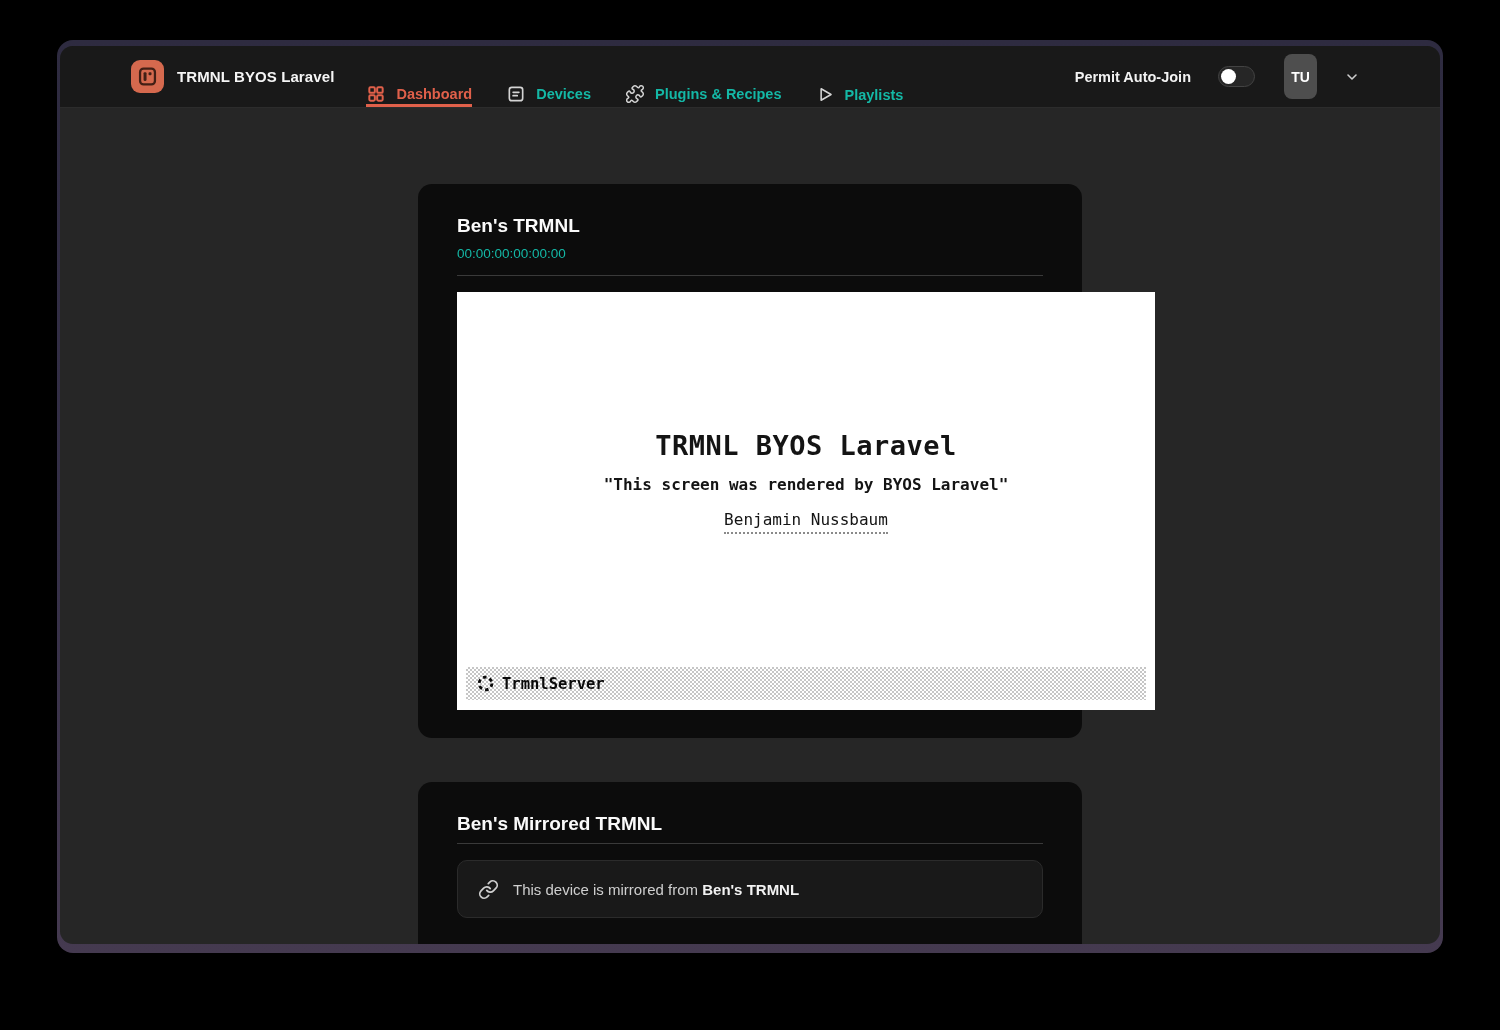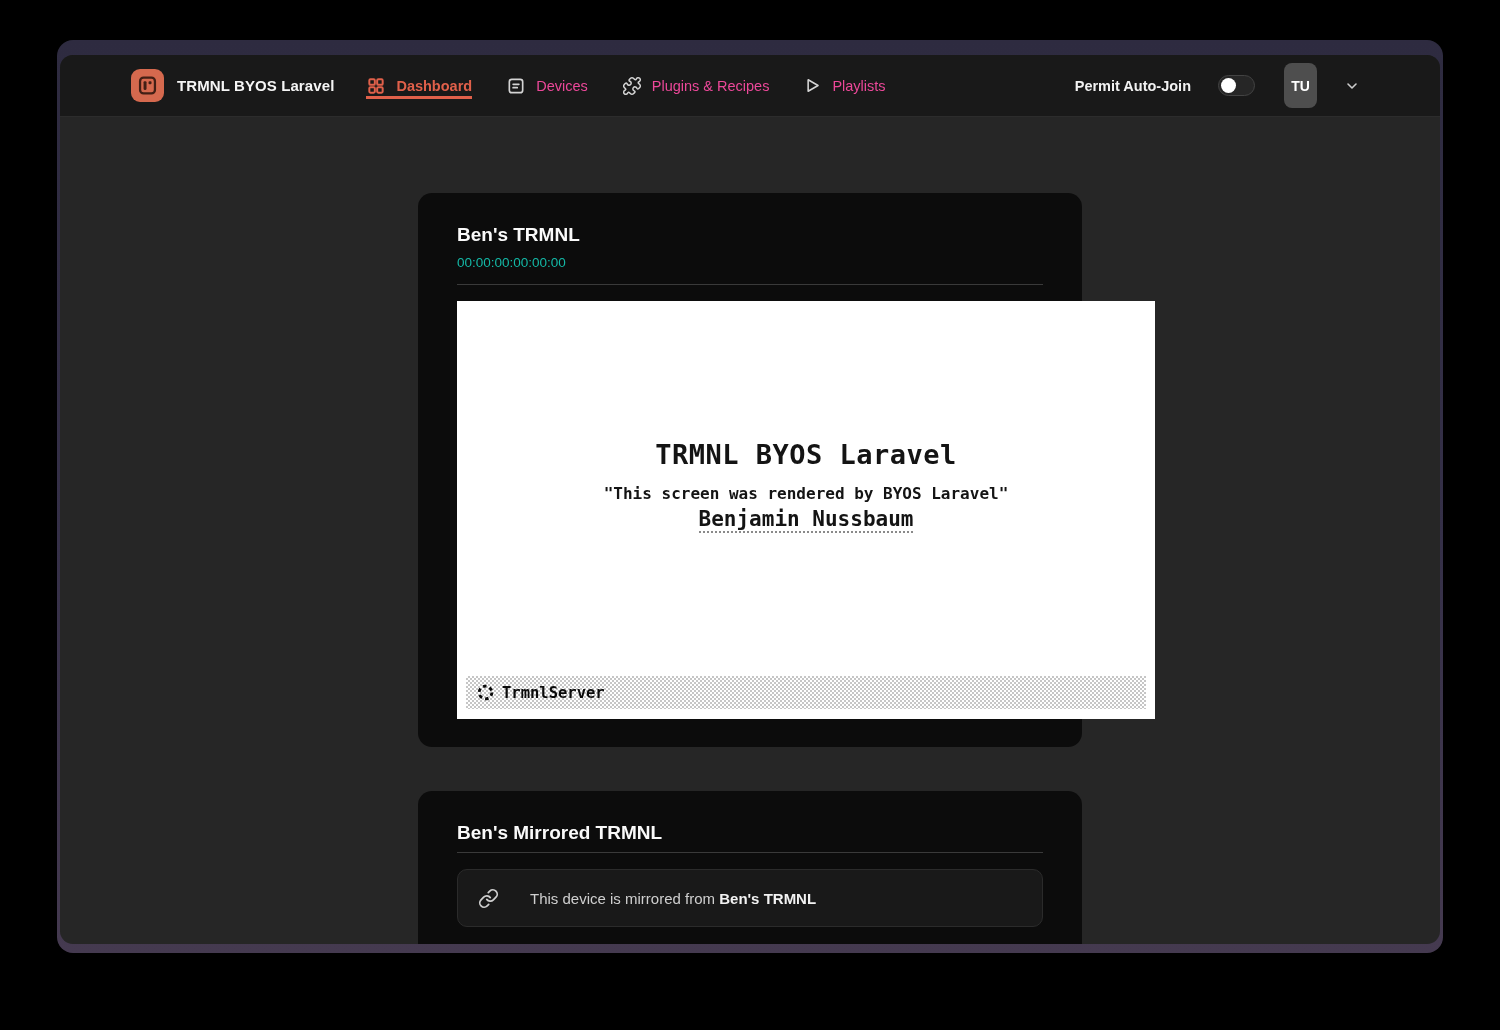--- a/index.html
+++ b/index.html
@@ -11,21 +11,21 @@
     overflow: hidden;
   }
 
   
   .window-frame {
     position: absolute;
     left: 57px; top: 40px;
     width: 1386px; height: 913px;
     border-radius: 16px;
     background: linear-gradient(180deg, #2e2b40 0%, #353048 55%, #453a50 100%);
-    padding: 15px 3px 9px 3px;
+    padding: 6px 3px 9px 3px;
     box-shadow: 0 10px 40px rgba(0,0,0,0.7);
   }
   .window {
     width: 100%; height: 100%;
     border-radius: 13px;
     overflow: hidden;
     background: #262626;
     display: flex;
     flex-direction: column;
   }
@@ -56,31 +56,31 @@
   }
   .brand-title {
     color: #f5f5f5;
     font-size: 15px;
     font-weight: 700;
     letter-spacing: .1px;
     white-space: nowrap;
   }
   .nav-tabs {
     display: flex;
-    align-items: center;
+    align-items: flex-end;
     gap: 34px;
     margin-left: 32px;
   }
   .tab {
     display: flex;
     align-items: center;
     gap: 10px;
-    color: #ec4899;
+    color: #14b8a6;
     font-size: 14.5px;
-    font-weight: 400;
+    font-weight: 700;
     border-bottom: 3px solid transparent;
     border-top: 3px solid transparent;
     cursor: pointer;
     white-space: nowrap;
   }
   .tab svg { display: block; }
   .tab.active {
     color: #e0604a;
     border-bottom-color: #e0604a;
     font-weight: 600;
@@ -183,23 +183,23 @@
     line-height: 28px;
     letter-spacing: 0.5px;
   }
   .screen-quote {
     margin-top: 14px;
     font-size: 16px;
     font-weight: 700;
     line-height: 22px;
   }
   .screen-author {
-    margin-top: 3px;
-    font-size: 21px;
-    font-weight: 700;
+    margin-top: 13px;
+    font-size: 16px;
+    font-weight: 400;
     line-height: 22px;
     border-bottom: 2px dotted #8a8a8a;
     padding-bottom: 1px;
   }
   .screen-badge {
     position: absolute;
     left: 9px; right: 9px; bottom: 10px;
     height: 33px;
     background: repeating-conic-gradient(#c6c6c6 0% 25%, #ffffff 0% 50%) 0 0 / 4px 4px;
     display: flex;
@@ -215,21 +215,21 @@
 
   
   .mirror-box {
     height: 58px;
     background: #191919;
     border: 1px solid #2b2b2b;
     border-radius: 10px;
     display: flex;
     align-items: center;
     padding: 0 20px;
-    gap: 31px;
+    gap: 14px;
   }
   .mirror-text {
     color: #cfcfcf;
     font-size: 15px;
   }
   .mirror-text .mirror-source {
     color: #f2f2f2;
     font-weight: 700;
   }
   .card-mirrored { padding-bottom: 60px; }

